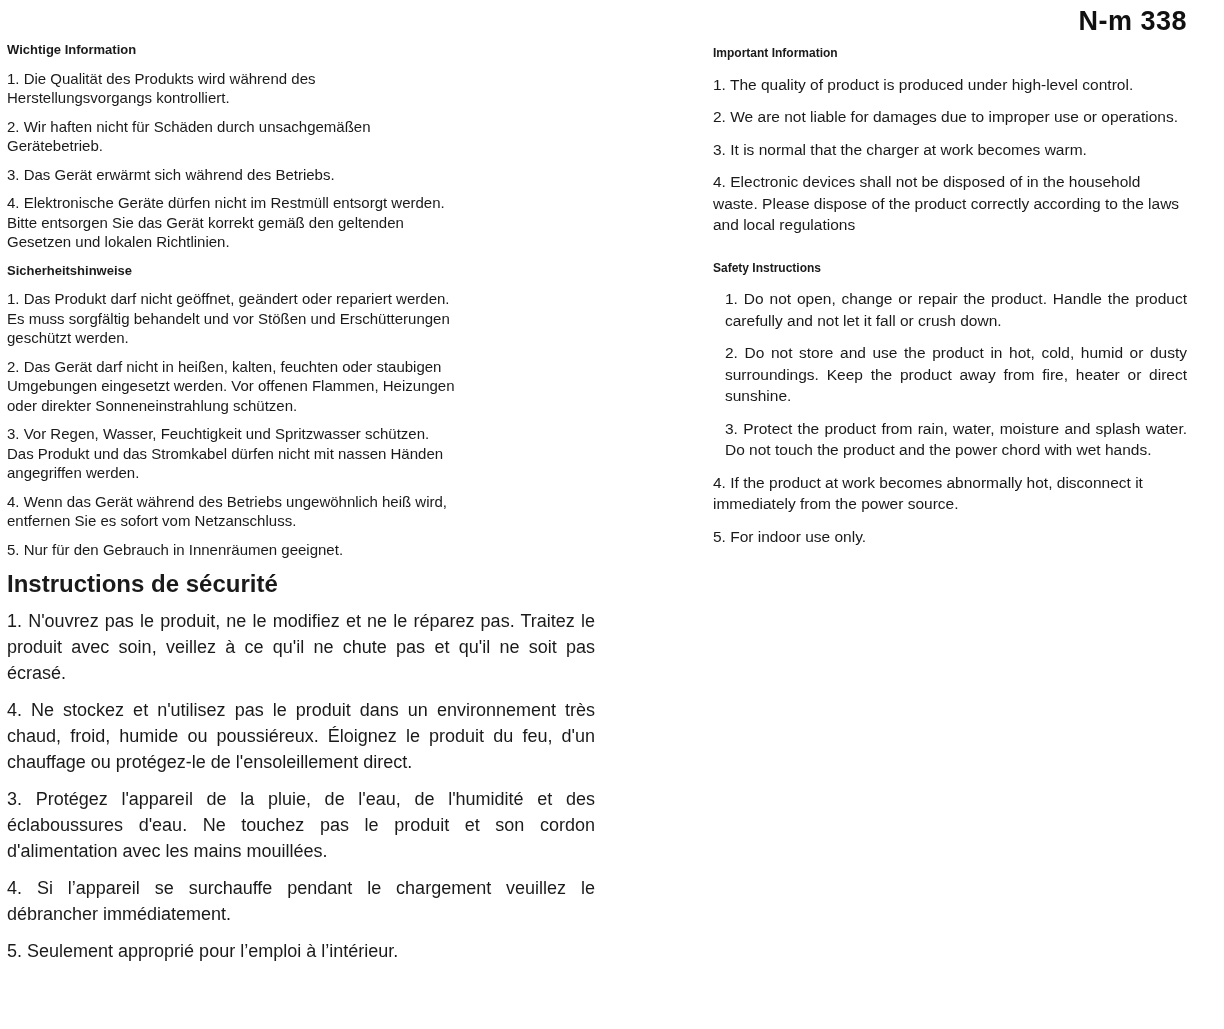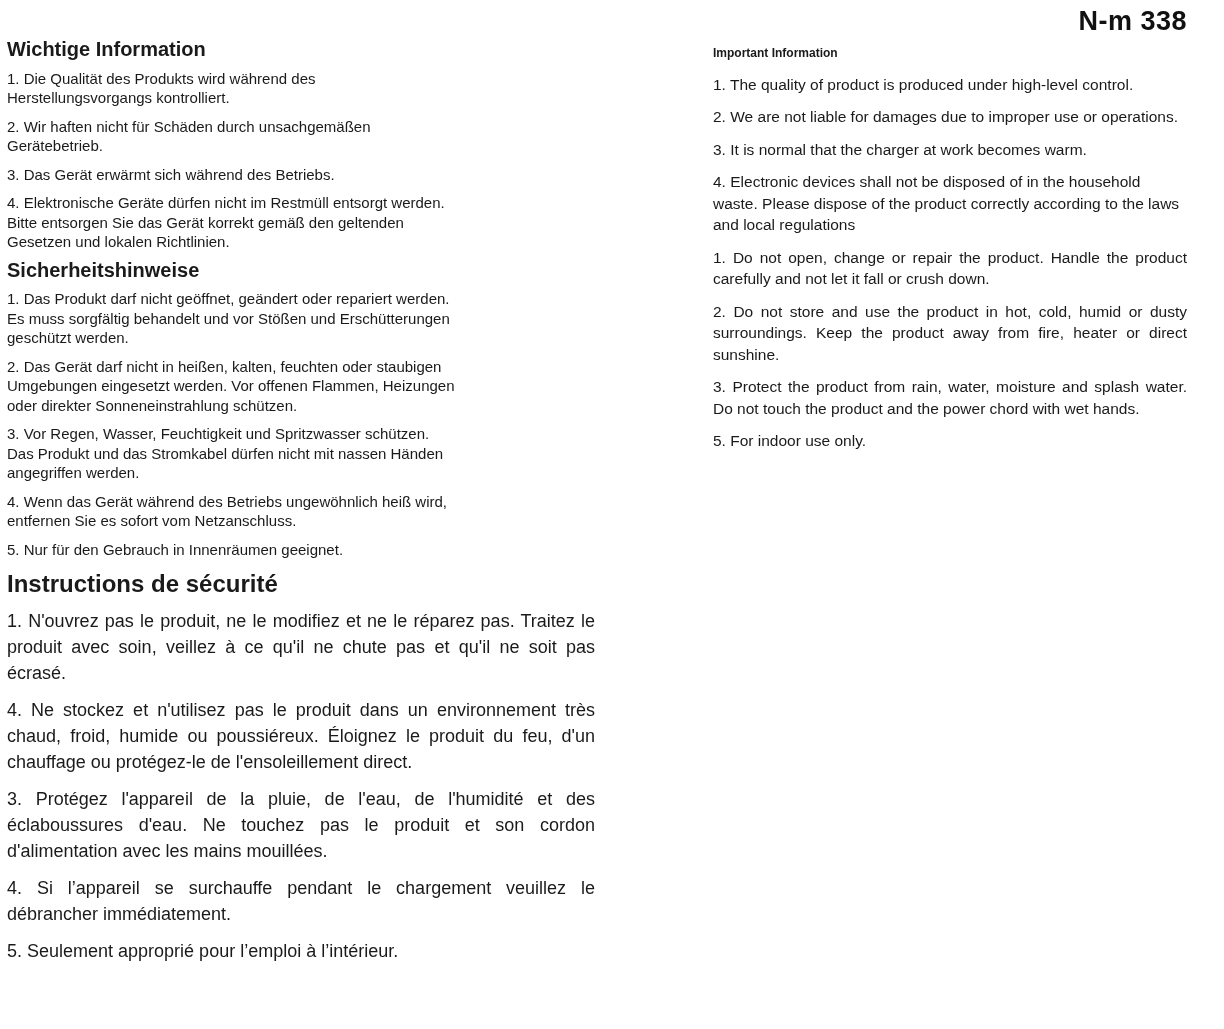--- a/index.html
+++ b/index.html
@@ -22,21 +22,21 @@
     left: 7px;
     top: 40px;
     width: 592px;
   }
   .de-block {
     width: 450px;
     font-size: 15px;
     line-height: 19.5px;
   }
   .de-block h3 {
-    font-size: 20px;
+    font-size: 13px;
     font-weight: bold;
     margin: 0 0 9px 0;
   }
   .de-block p {
     margin: 0 0 9px 0;
     white-space: pre-wrap;
   }
   .fr-block {
     margin-top: 12px;
     width: 588px;
@@ -78,20 +78,21 @@
     margin: 0 0 9px 0;
   }
   .en-block h3.section-gap {
     margin-top: 22px;
   }
   .en-block p {
     margin: 0 0 11px 0;
   }
   .en-block p.just {
     text-align: justify;
+    margin-left: 12px;
   }
 </style>
 </head>
 <body>
 
 <div class="page">
 
   <div class="col-left">
 
     <div class="de-block">
@@ -124,21 +125,23 @@
 
     <div class="model-number">N-m 338</div>
 
     <div class="en-block">
       <h3>Important Information</h3>
       <p>1. The quality of product is produced under high-level control.</p>
       <p>2. We are not liable for damages due to improper use or operations.</p>
       <p>3. It is normal that the charger at work becomes warm.</p>
       <p>4. Electronic devices shall not be disposed of in the household waste. Please dispose of the product correctly according to the laws and local regulations</p>
 
+      <h3 class="section-gap">Safety Instructions</h3>
       <p class="just">1. Do not open, change or repair the product. Handle the product carefully and not let it fall or crush down.</p>
       <p class="just">2. Do not store and use the product in hot, cold, humid or dusty surroundings. Keep the product away from fire, heater or direct sunshine.</p>
       <p class="just">3. Protect the product from rain, water, moisture and splash water. Do not touch the product and the power chord with wet hands.</p>
+      <p>4. If the product at work becomes abnormally hot, disconnect it immediately from the power source.</p>
       <p>5. For indoor use only.</p>
     </div>
 
   </div>
 
 </div>
 
 </body></html>

